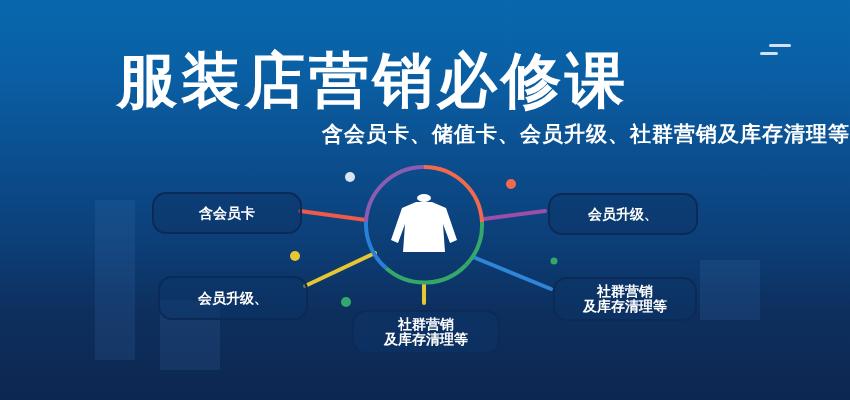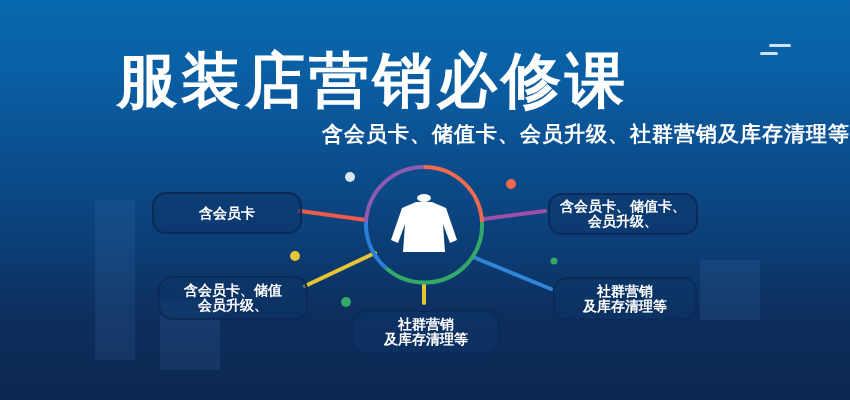--- a/index.html
+++ b/index.html
@@ -55,26 +55,24 @@
     <circle cx="295" cy="256" r="5" fill="#e6c633"></circle>
     <circle cx="346" cy="302" r="5" fill="#34a86a"></circle>
     <circle cx="554" cy="261" r="3.5" fill="#34a86a"></circle>
   </svg>
 
   <div class="box" style="left:152px;top:192px;width:146px;height:38px;">
     <span>含会员卡</span>
   </div>
 
   <div class="box" style="left:548px;top:193px;width:146px;height:38px;">
-    <span>含会员卡、储值卡、</span>
     <span>会员升级、</span>
   </div>
 
   <div class="box" style="left:158px;top:276px;width:146px;height:40px;">
-    <span>含会员卡、储值</span>
     <span>会员升级、</span>
   </div>
 
   <div class="box" style="left:553px;top:277px;width:140px;height:40px;">
     <span>社群营销</span>
     <span>及库存清理等</span>
   </div>
 
   <div class="box" style="left:352px;top:310px;width:144px;height:40px;">
     <span>社群营销</span>

